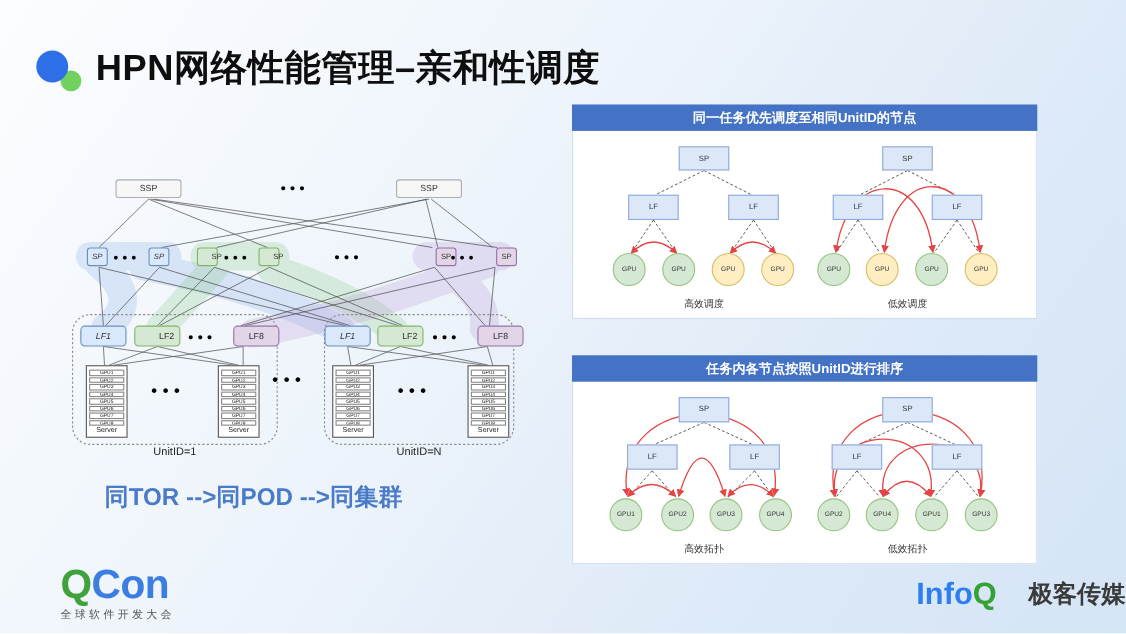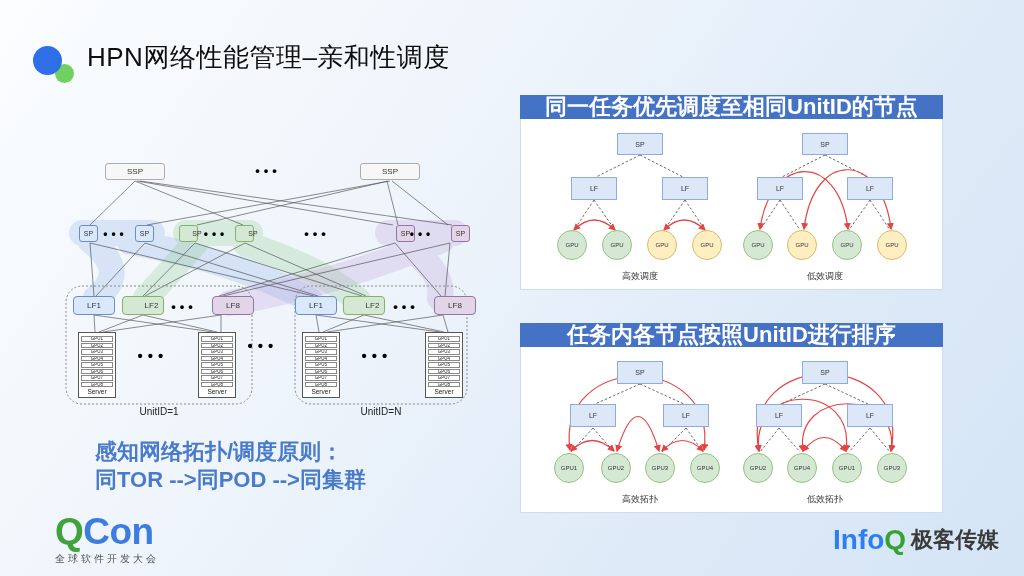--- a/index.html
+++ b/index.html
@@ -4,35 +4,35 @@
 <style>
   html,body{margin:0;padding:0;}
   #slide{
     position:relative;width:1024px;height:576px;overflow:hidden;
     font-family:"Liberation Sans",sans-serif;
     background:linear-gradient(125deg,#fbfdff 0%,#eef4fb 40%,#dcE9f7 75%,#d5e5f6 100%);
   }
   
   .logo-blue{position:absolute;left:33px;top:46px;width:29px;height:29px;border-radius:50%;background:#2e6fe8;z-index:4;}
   .logo-green{position:absolute;left:55px;top:64px;width:19px;height:19px;border-radius:50%;background:#70d160;z-index:3;}
-  h1{position:absolute;left:87px;top:40px;margin:0;font-size:26px;font-weight:400;color:#0e0e0e;letter-spacing:.5px;z-index:3;}
+  h1{position:absolute;left:87px;top:40px;margin:0;font-size:33px;font-weight:700;color:#0e0e0e;letter-spacing:.5px;z-index:3;}
   
   .panel{position:absolute;background:#fff;border:1px solid #cfdcee;box-sizing:border-box;z-index:1;}
   .phead{position:absolute;left:-1px;top:-1px;right:-1px;background:#4472c4;color:#fff;font-weight:700;
          display:flex;align-items:center;justify-content:center;z-index:3;}
   .ph-l{height:30px;font-size:19px;}
-  .ph-r{height:24px;font-size:22px;}
+  .ph-r{height:24px;font-size:12px;}
   
   #overlay{position:absolute;left:0;top:0;z-index:2;}
   
   .n{position:absolute;display:flex;align-items:center;justify-content:center;box-sizing:border-box;z-index:3;}
   .ssp{background:#f7f7f7;border:1px solid #adadad;border-radius:3px;font-size:8px;color:#333;}
   .chip{border-radius:3px;font-size:7px;color:#333;}
   .lfc{border-radius:4px;font-size:8px;color:#333;}
-  .c-blue{background:#dae8fc;border:1px solid #6c8ebf;}
+  .c-blue{background:#dae8fc;border:1px solid #6c8ebf;font-style:italic;}
   .c-green{background:#d5e8d4;border:1px solid #82b366;padding-left:17px;}
   .c-purple{background:#e1d5e7;border:1px solid #9673a6;margin-left:12px;}
   .dots{position:absolute;z-index:3;text-align:center;color:#000;font-weight:700;font-size:12px;letter-spacing:4px;line-height:1;}
   .mdots{font-size:13px;letter-spacing:4px;}
   .bdots{font-size:15px;letter-spacing:5px;}
   .stack{position:absolute;z-index:3;background:#fff;border:1px solid #555;padding:2px 1px 0;box-sizing:border-box;width:38px;}
   .srow{border:1px solid #888;font-size:4.5px;line-height:4.5px;height:5.5px;margin:1px 1px 0;text-align:center;color:#222;background:#fff;box-sizing:border-box;overflow:hidden;}
   .slabel{font-size:6.5px;text-align:center;color:#222;line-height:10px;}
   .ulabel{position:absolute;z-index:3;font-size:10px;color:#222;text-align:center;}
   .tbox{position:absolute;z-index:3;background:#dce7f7;border:1px solid #8faadc;font-size:7px;color:#333;
@@ -44,21 +44,21 @@
   
   .principle{position:absolute;left:95px;top:438px;z-index:3;font-size:22px;font-weight:700;color:#4a7bc8;line-height:28px;}
   
   .qcon{position:absolute;left:55px;top:514px;z-index:3;}
   .qcon-word{font-size:37px;font-weight:800;line-height:36px;letter-spacing:-.5px;}
   .qcon-q{color:#3fa23b;} .qcon-con{color:#3b7de0;}
   .qcon-sub{font-size:10px;color:#555;letter-spacing:3px;margin-top:2px;}
   .infoq{position:absolute;left:833px;top:524px;z-index:3;display:flex;align-items:center;}
   .iq-info{font-size:28px;font-weight:800;color:#2d7ff0;}
   .iq-q{font-size:28px;font-weight:800;color:#36a135;}
-  .iq-media{font-size:22px;font-weight:700;color:#3a3a3a;margin-left:5px;}
+  .iq-media{font-size:22px;font-weight:700;color:#3a3a3a;margin-left:29px;}
 </style>
 </head>
 <body>
 
 <div id="slide">
 
   <span class="logo-green"></span>
   <span class="logo-blue"></span>
   <h1>HPN网络性能管理–亲和性调度</h1>
 
@@ -251,21 +251,20 @@
       <div class="slabel">Server</div>
     </div>
   <div class="dots bdots" style="left:131px;top:348px;width:44px">•••</div>
   <div class="dots bdots" style="left:355px;top:348px;width:44px">•••</div>
   <div class="dots bdots" style="left:241px;top:338px;width:44px">•••</div>
 
   <div class="ulabel" style="left:66px;top:406px;width:186px">UnitID=1</div>
   <div class="ulabel" style="left:295px;top:406px;width:172px">UnitID=N</div>
 
   <div class="principle">
-    <div>感知网络拓扑/调度原则：</div>
     <div>同TOR --&gt;同POD --&gt;同集群</div>
   </div>
 
   <div class="tbox" style="left:617px;top:133px;width:46px;height:22px">SP</div>
   <div class="tbox" style="left:571px;top:177px;width:46px;height:23px">LF</div>
   <div class="tbox" style="left:662px;top:177px;width:46px;height:23px">LF</div>
   <div class="gpu" style="left:557px;top:230px">GPU</div>
   <div class="gpu" style="left:602px;top:230px">GPU</div>
   <div class="gpu yellow" style="left:647px;top:230px">GPU</div>
   <div class="gpu yellow" style="left:692px;top:230px">GPU</div>

